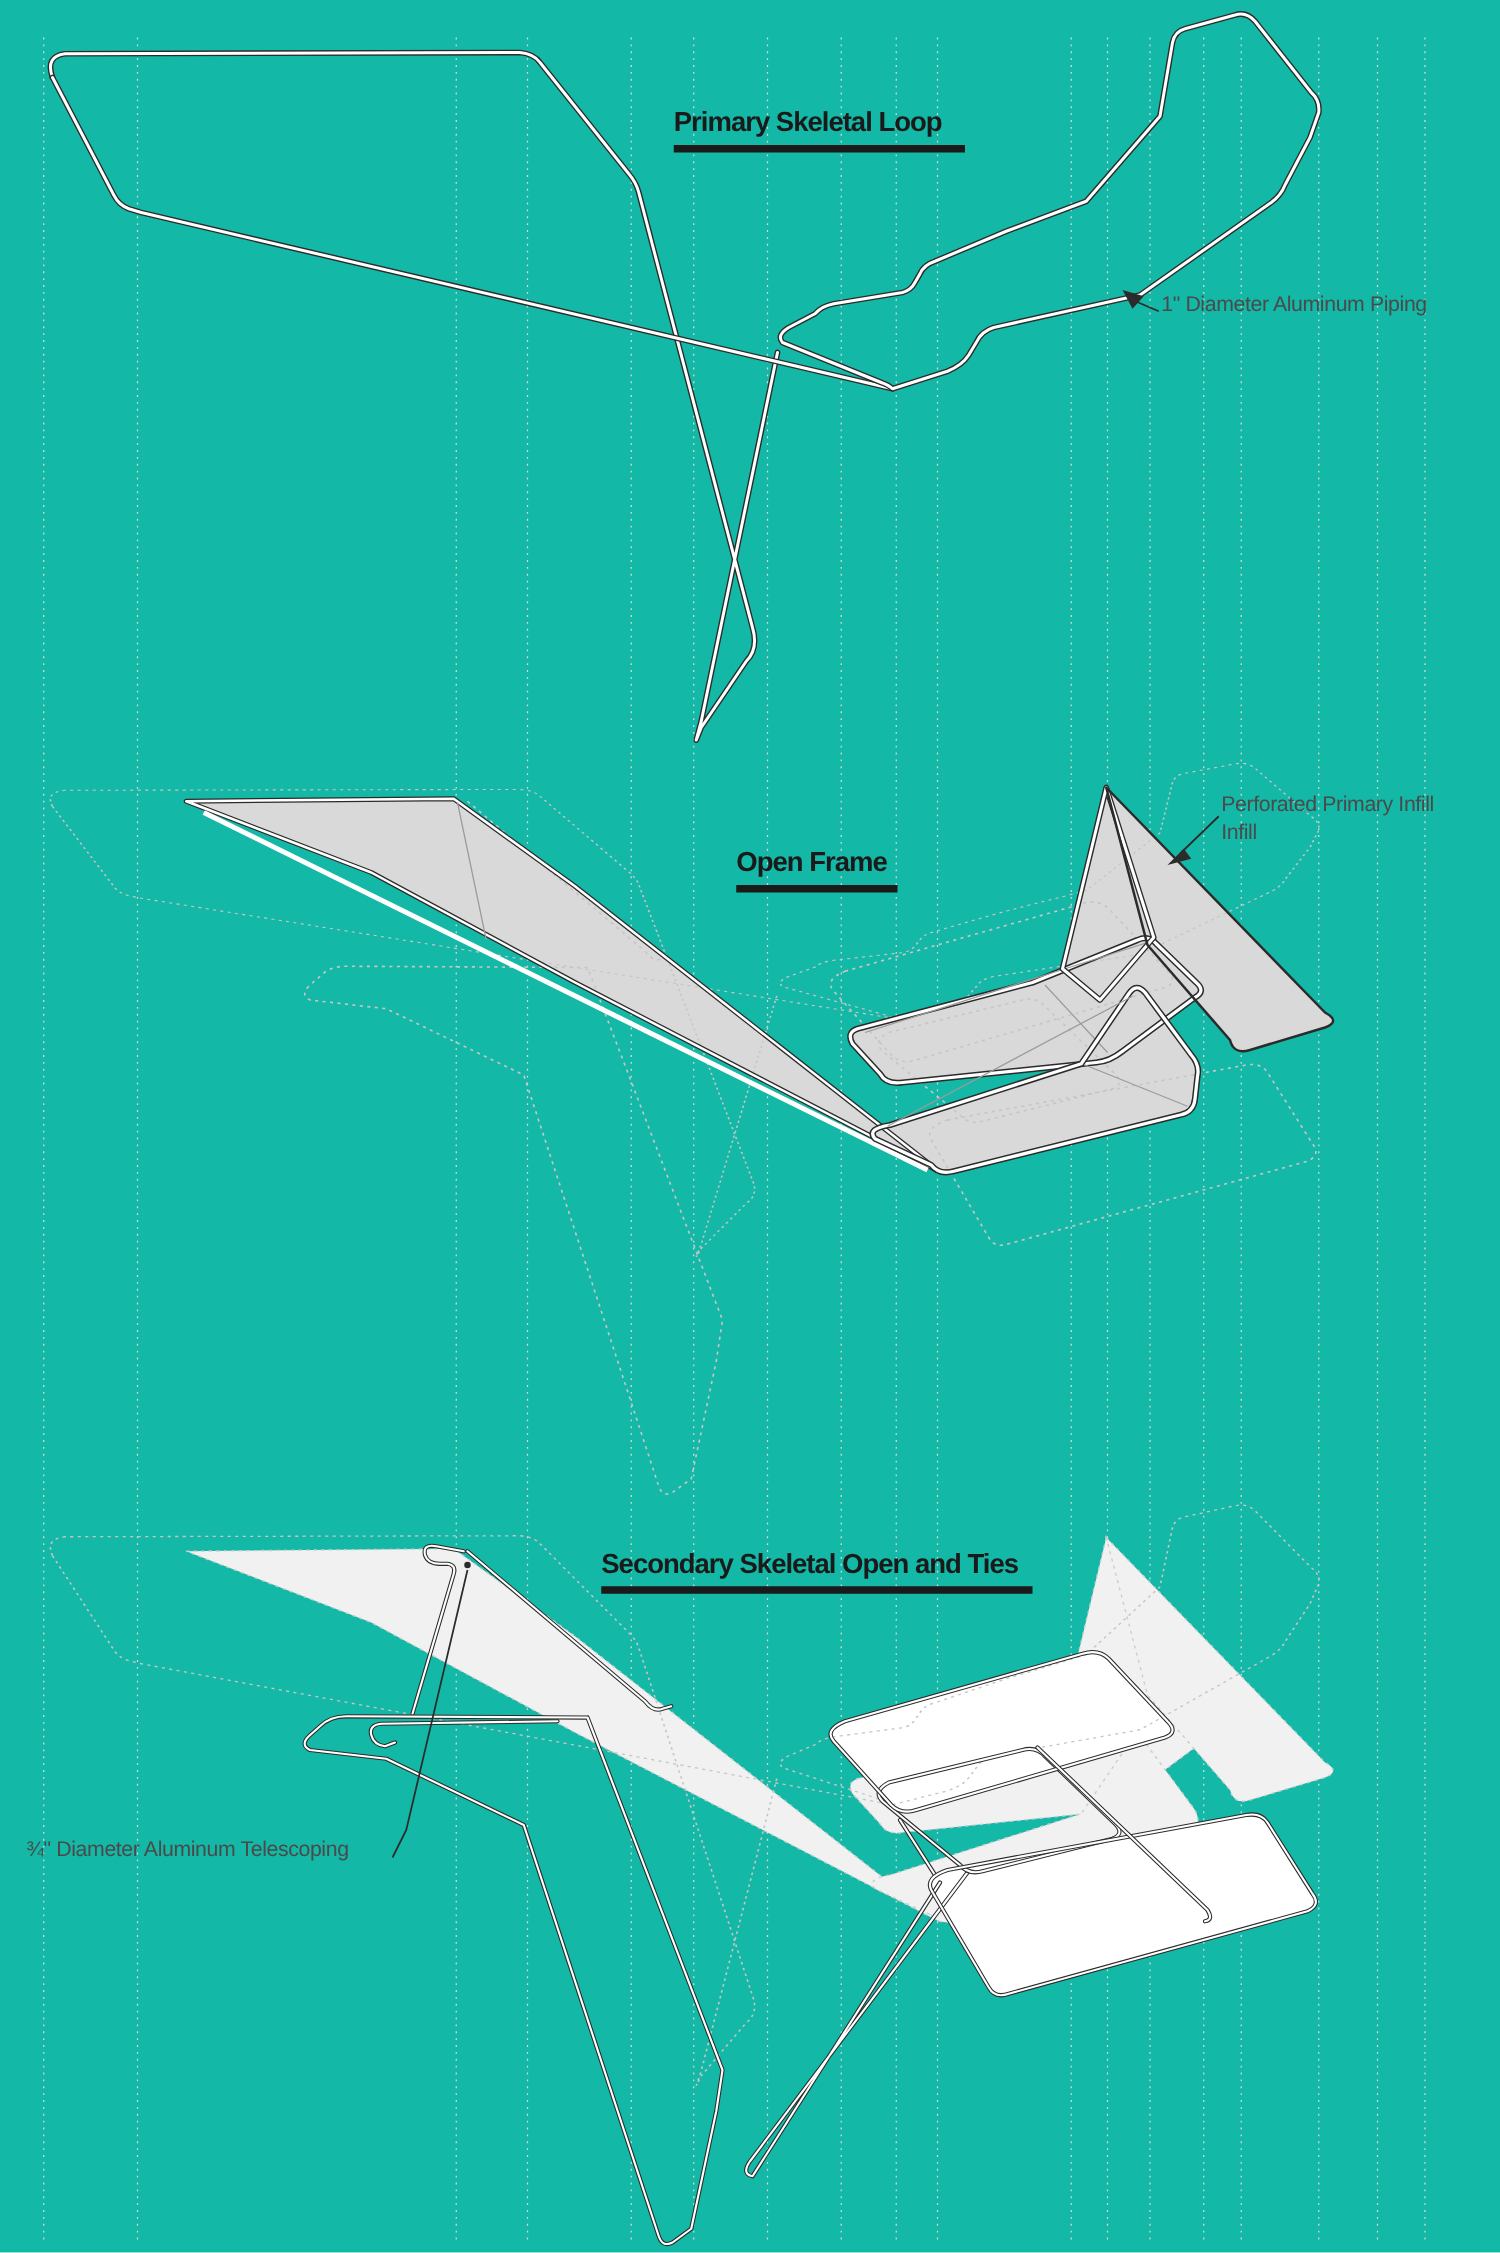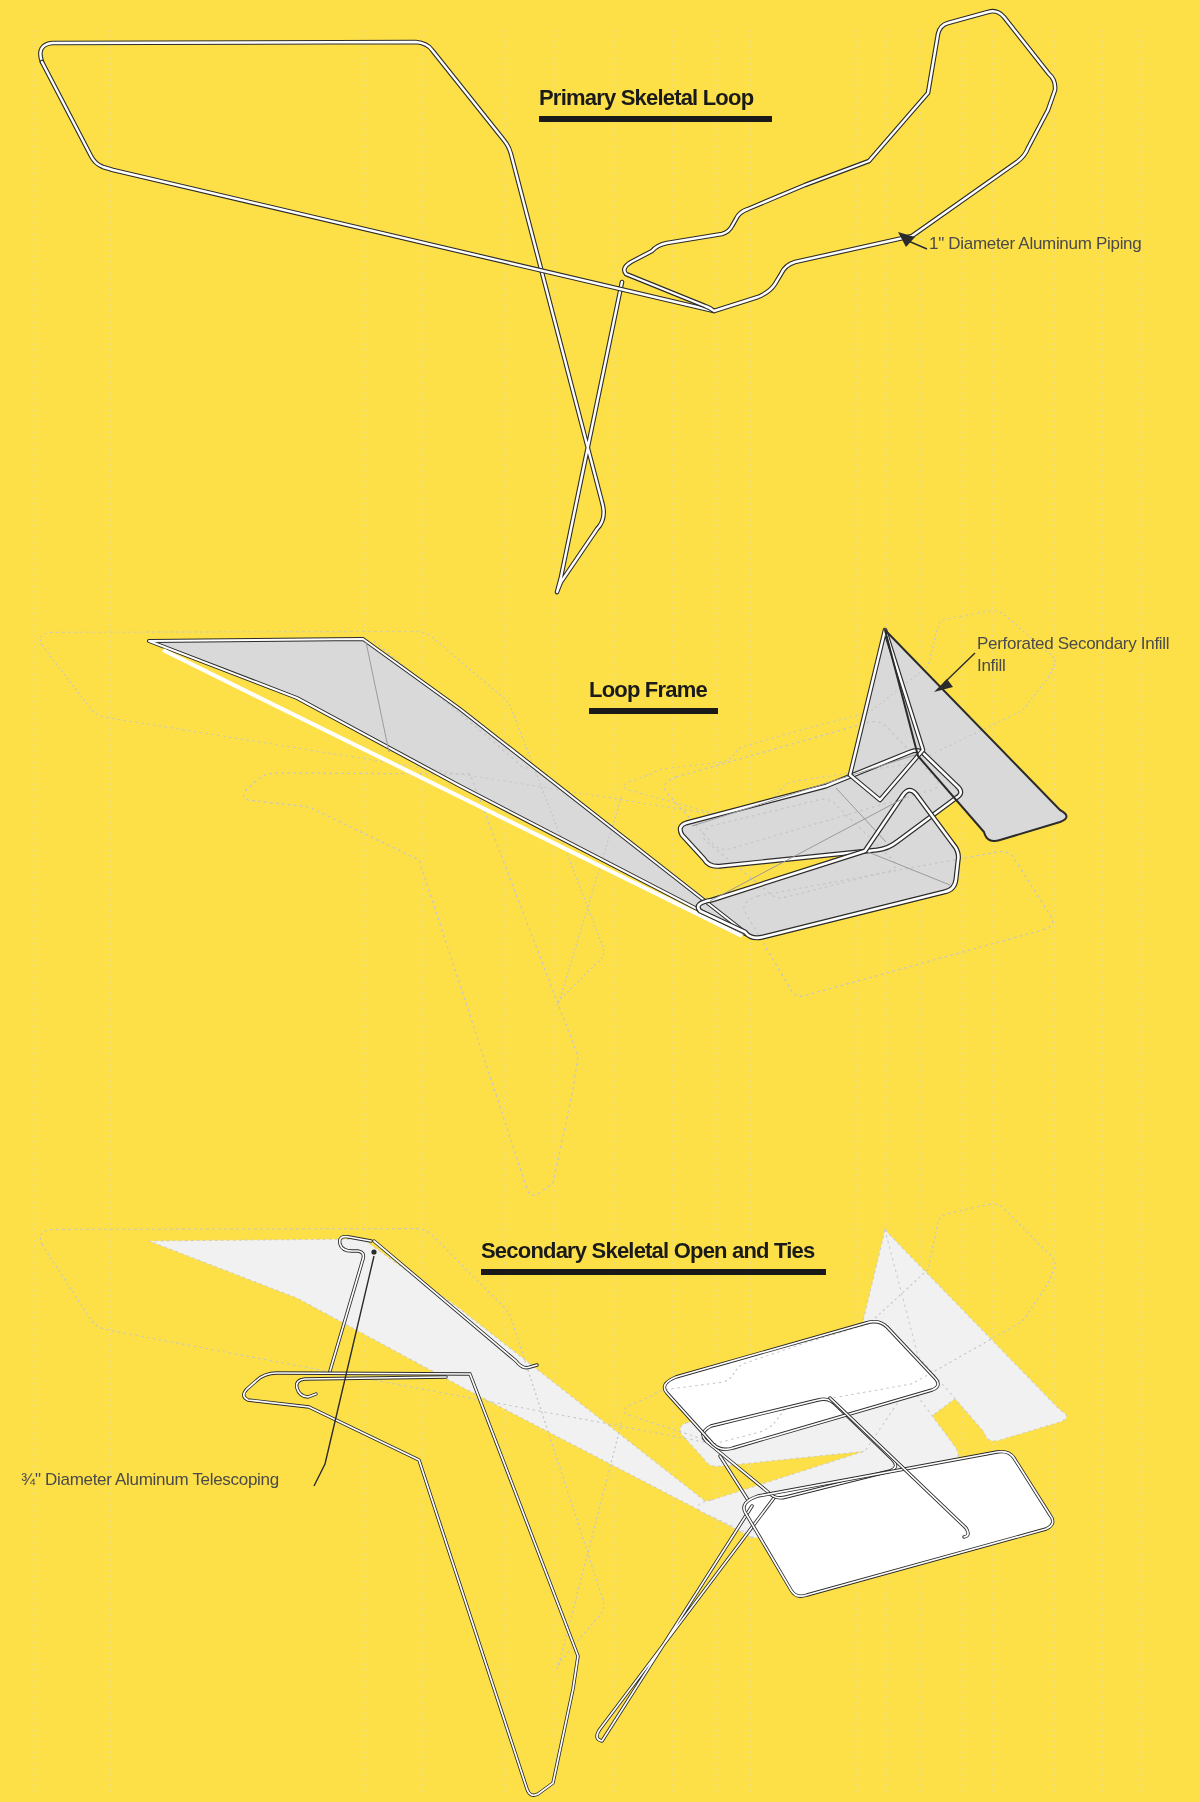--- a/index.html
+++ b/index.html
@@ -1,16 +1,16 @@
 <!DOCTYPE html>
 <html><head>
 <meta charset="utf-8">
 <style>
   html,body{margin:0;padding:0;background:#ffffff;}
-  .stage{position:relative;width:1200px;height:1802px;background:#fde047;overflow:hidden;
+  .stage{position:relative;width:1200px;height:1802px;background:#14b8a6;overflow:hidden;
          font-family:"Liberation Sans", sans-serif;}
   .stage svg{position:absolute;left:0;top:0;}
 
   
   .vline{stroke:#dadada;stroke-width:1;stroke-dasharray:1.5 4;fill:none;}
   .pipe-o{fill:none;stroke:#2b2b2b;stroke-width:4.6;stroke-linejoin:round;stroke-linecap:round;}
   .pipe-i{fill:none;stroke:#ffffff;stroke-width:2.4;stroke-linejoin:round;stroke-linecap:round;}
   .pipe2-o{fill:none;stroke:#2b2b2b;stroke-width:3.4;stroke-linejoin:round;stroke-linecap:round;}
   .pipe2-i{fill:none;stroke:#ffffff;stroke-width:1.7;stroke-linejoin:round;stroke-linecap:round;}
   .rim-o{fill:none;stroke:#2b2b2b;stroke-width:5;stroke-linejoin:round;stroke-linecap:round;}
@@ -191,25 +191,25 @@
       <circle class="arrow" cx="374" cy="1252" r="2.6"></circle>
     </g>
   </g>
 </svg>
 
 <div class="view-title" style="left:539px;top:85px;">Primary Skeletal Loop</div>
 <div class="title-rule" style="left:539px;top:116px;width:233px;"></div>
 
 <div class="anno" style="left:929px;top:233px;">1" Diameter Aluminum Piping</div>
 
-<div class="view-title" style="left:589px;top:677px;">Loop Frame</div>
+<div class="view-title" style="left:589px;top:677px;">Open Frame</div>
 <div class="title-rule" style="left:589px;top:708px;width:129px;"></div>
 
 <div class="anno" style="left:977px;top:633px;">
-  <div>Perforated Secondary Infill</div>
+  <div>Perforated Primary Infill</div>
   <div>Infill</div>
 </div>
 
 <div class="view-title" style="left:481px;top:1238px;">Secondary Skeletal Open and Ties</div>
 <div class="title-rule" style="left:481px;top:1269px;width:345px;"></div>
 
 <div class="anno" style="left:21px;top:1469px;">¾" Diameter Aluminum Telescoping</div>
 
 </div>
 

